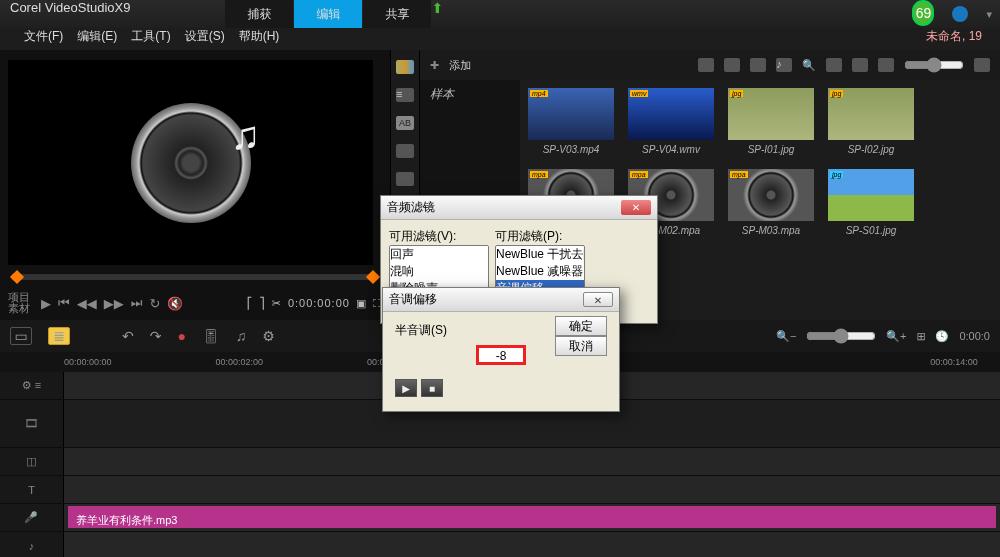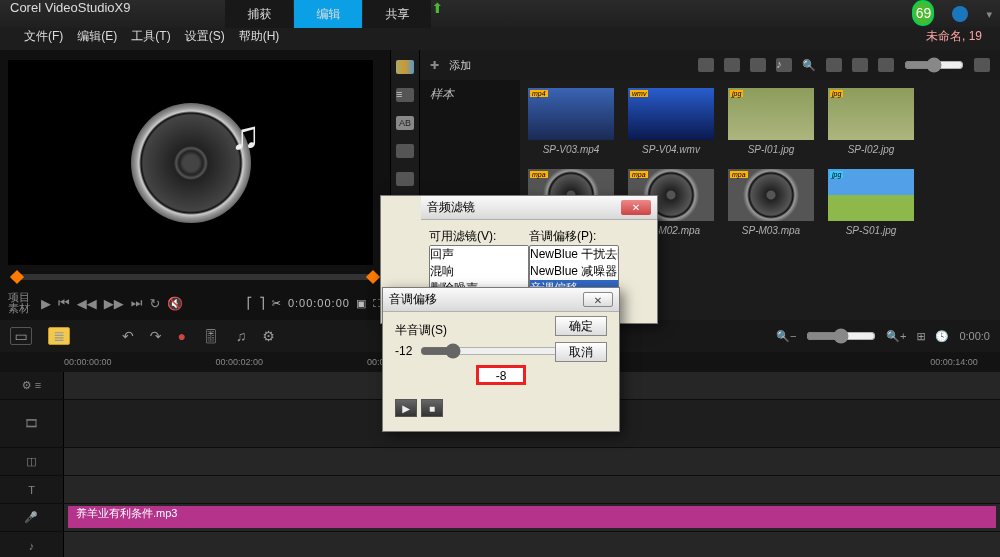--- a/index.html
+++ b/index.html
@@ -59,44 +59,44 @@
   .timeline-tb .tb-ic { width:22px; height:18px; border:1px solid #555; border-radius:2px; display:flex; align-items:center; justify-content:center; }
   .timeline-tb .tb-ic.yel { background:#f2c94c; border-color:#c39920;}
   .tb-right { margin-left:auto; display:flex; align-items:center; gap:10px; font-size:11px; }
   .ruler { height:20px; background:#131313; display:flex; font-size:9px; color:#888; padding-left:64px; gap:52px; align-items:center;}
   .tracks { display:flex; flex-direction:column; }
   .track { height:28px; display:flex; border-bottom:1px solid #0d0d0d; background:#1b1b1b; }
   .track-head { width:64px; display:flex; align-items:center; gap:6px; justify-content:center; color:#888; border-right:1px solid #000; background:#181818;}
   .track-body { flex:1; position:relative; background:#262626;}
   .track.tall .track-body { background:#1e1e1e; }
   .track.tall { height:48px; }
-  .clip-audio { position:absolute; left:4px; top:2px; height:22px; right:4px; background:#b5338b; display:flex; align-items:flex-start; padding-left:8px; color:#fff; font-size:11px;}
+  .clip-audio { position:absolute; left:4px; top:2px; height:22px; right:4px; background:#b5338b; display:flex; align-items:flex-end; padding-left:8px; color:#fff; font-size:11px;}
   
   
   .dlg { position:absolute; background:#ece9d8; border:1px solid #7a7a7a; box-shadow:4px 4px 12px rgba(0,0,0,0.5); font-size:12px; color:#000; z-index:20;}
   .dlg-title { height:24px; background:linear-gradient(#fafafa,#d9d9d9); display:flex; align-items:center; padding:0 6px; border-bottom:1px solid #b0b0b0;}
   .dlg-title .x { margin-left:auto; width:30px; height:15px; background:linear-gradient(#e88,#c44); color:#fff; border-radius:2px; text-align:center; font-size:10px; line-height:15px; cursor:pointer;}
-  .dlg1 { left:380px; top:195px; width:278px;padding-left:40px; }
+  .dlg1 { left:380px; top:195px; width:278px; }
   .dlg1-body { padding:8px; }
-  .twocol { display:flex; gap:0; }
+  .twocol { display:flex; gap:6px; }
   .listbox { width:100px; font-size:12px;}
   .listbox select { width:100%; height:70px; font-size:12px; border:1px solid #7a7a7a;}
   .col-btns { display:flex; flex-direction:column; gap:4px; }
   .col-btns button { width:70px; height:20px; font-size:11px; border:1px solid #888; background:linear-gradient(#fff,#ddd); cursor:pointer; }
   .applied { width:90px;}
   .applied select { width:100%; height:70px; font-size:12px; border:1px solid #7a7a7a;}
   .applied option.sel { background:#316ac5; color:#fff; }
   
   .dlg2 { left:382px; top:287px; width:238px; z-index:25;}
   .dlg2 .dlg-title .x { background:linear-gradient(#fff,#ddd); color:#444; border:1px solid #888;}
   .dlg2-body { padding:10px 12px 14px 12px; }
   .slider-row { display:flex; align-items:center; gap:8px; margin-top:4px; }
   .slider-row input[type=range]{ flex:1; accent-color:#666;}
   .redbox { border:3px solid #ee2020; width:50px; height:20px; background:#fff; text-align:center; line-height:16px; margin:6px auto 0 auto; font-size:12px;}
-  .dlg2 .btns { position:absolute; right:12px; top:28px; display:flex; flex-direction:column; gap:6px;}
+  .dlg2 .btns { position:absolute; right:12px; top:28px; display:flex; flex-direction:column; }
   .dlg2 .btns button { width:52px; height:20px; font-size:12px; border:1px solid #888; background:linear-gradient(#fff,#ddd); cursor:pointer;}
   .playbtns { display:flex; gap:4px; margin-top:14px; }
   .playbtns .pb { width:22px; height:18px; border:1px solid #555; background:linear-gradient(#666,#333); color:#eee; font-size:10px; display:flex; align-items:center; justify-content:center; cursor:pointer;}
 </style>
 </head>
 <body>
 
 <div class="titlebar">
   <span class="logo">
     <span>Corel</span>
@@ -332,43 +332,38 @@
         <div>可用滤镜(V):</div>
         <select size="5" id="avail-list">
             <option>回声</option>
             <option>混响</option>
             <option>删除噪声</option>
             <option>声音降低</option>
             <option>音调偏移</option>
           </select>
       </div>
       <div class="applied">
-        <div>音调偏移(P):</div>
+        <div>可用滤镜(P):</div>
         <select size="5" id="applied-list">
             <option>NewBlue 干扰去除器</option>
             <option>NewBlue 减噪器</option>
             <option class="sel" selected="">音调偏移</option>
           </select>
       </div>
     </div>
   </div>
 </div>
 
 <div class="dlg dlg2">
   <div class="dlg-title">
     <span>音调偏移</span>
     <span class="x">✕</span>
   </div>
   <div class="dlg2-body">
     <div>半音调(S)</div>
-    <div class="slider-row">
-      <span>-12</span>
-      <input type="range" min="-12" max="12" value="-8" style="">
-      <span>12</span>
-    </div>
     <div class="redbox">-8</div>
     <div class="playbtns">
       <div class="pb">▶</div>
       <div class="pb">■</div>
     </div>
     <div class="btns">
       <button>确定</button>
       <button>取消</button>
     </div>
   </div>

